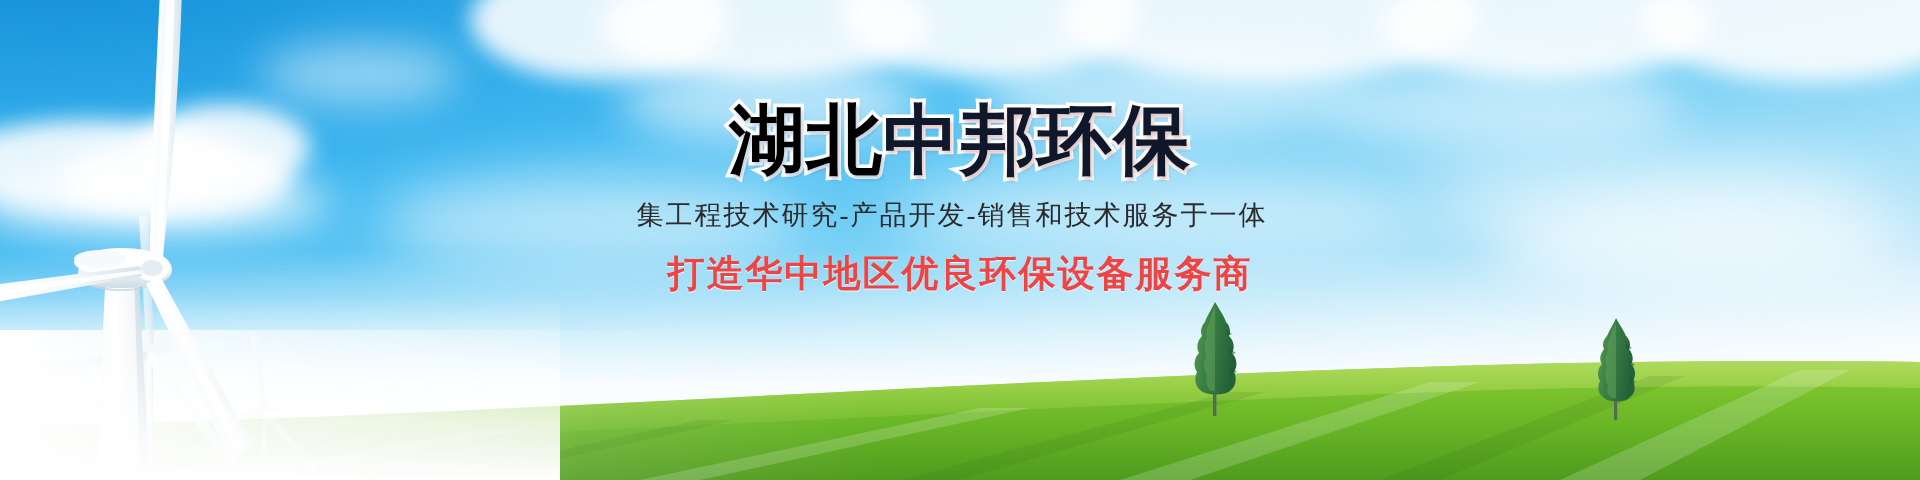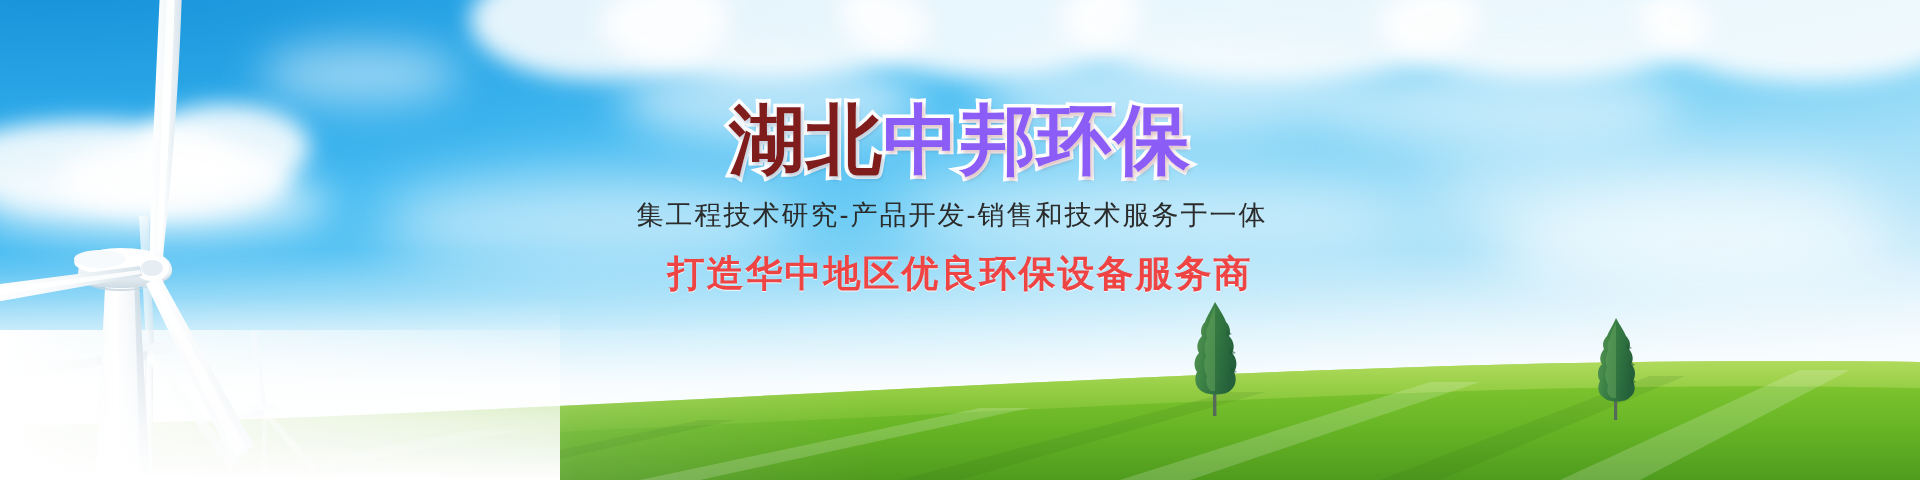--- a/index.html
+++ b/index.html
@@ -119,44 +119,45 @@
   }
   .headline {
     margin: 0;
     font-size: 76px;
     line-height: 1.04;
     font-weight: 700;
     letter-spacing: 1px;
     white-space: nowrap;
   }
   .headline .part-blue {
-    color: #7f1d1d;
+    color: #000000;
     -webkit-text-stroke: 7px #ffffff;
     paint-order: stroke fill;
     text-shadow:
       0 0 1px #ffffff,
       2px 3px 4px rgba(0,60,120,0.28);
     text-align: right;
   }
   .headline .part-red {
-    color: #8b5cf6;
+    color: #0f172a;
     -webkit-text-stroke: 7px #ffffff;
     paint-order: stroke fill;
     text-shadow:
       0 0 1px #ffffff,
       2px 3px 4px rgba(120,0,0,0.25);
   }
 
   .subline {
     margin: 18px 16px 0 0;
     font-size: 27px;
     font-weight: 400;
     color: #2b2b2b;
     letter-spacing: 2px;
     white-space: nowrap;
+    font-family: Liberation Serif, serif;
   }
 
   .tagline {
     margin: 16px 0 0 0;
     font-size: 37px;
     font-weight: 700;
     color: #ef4444;
     letter-spacing: 2px;
     white-space: nowrap;
     text-shadow: 0 1px 1px rgba(255,255,255,0.85);

